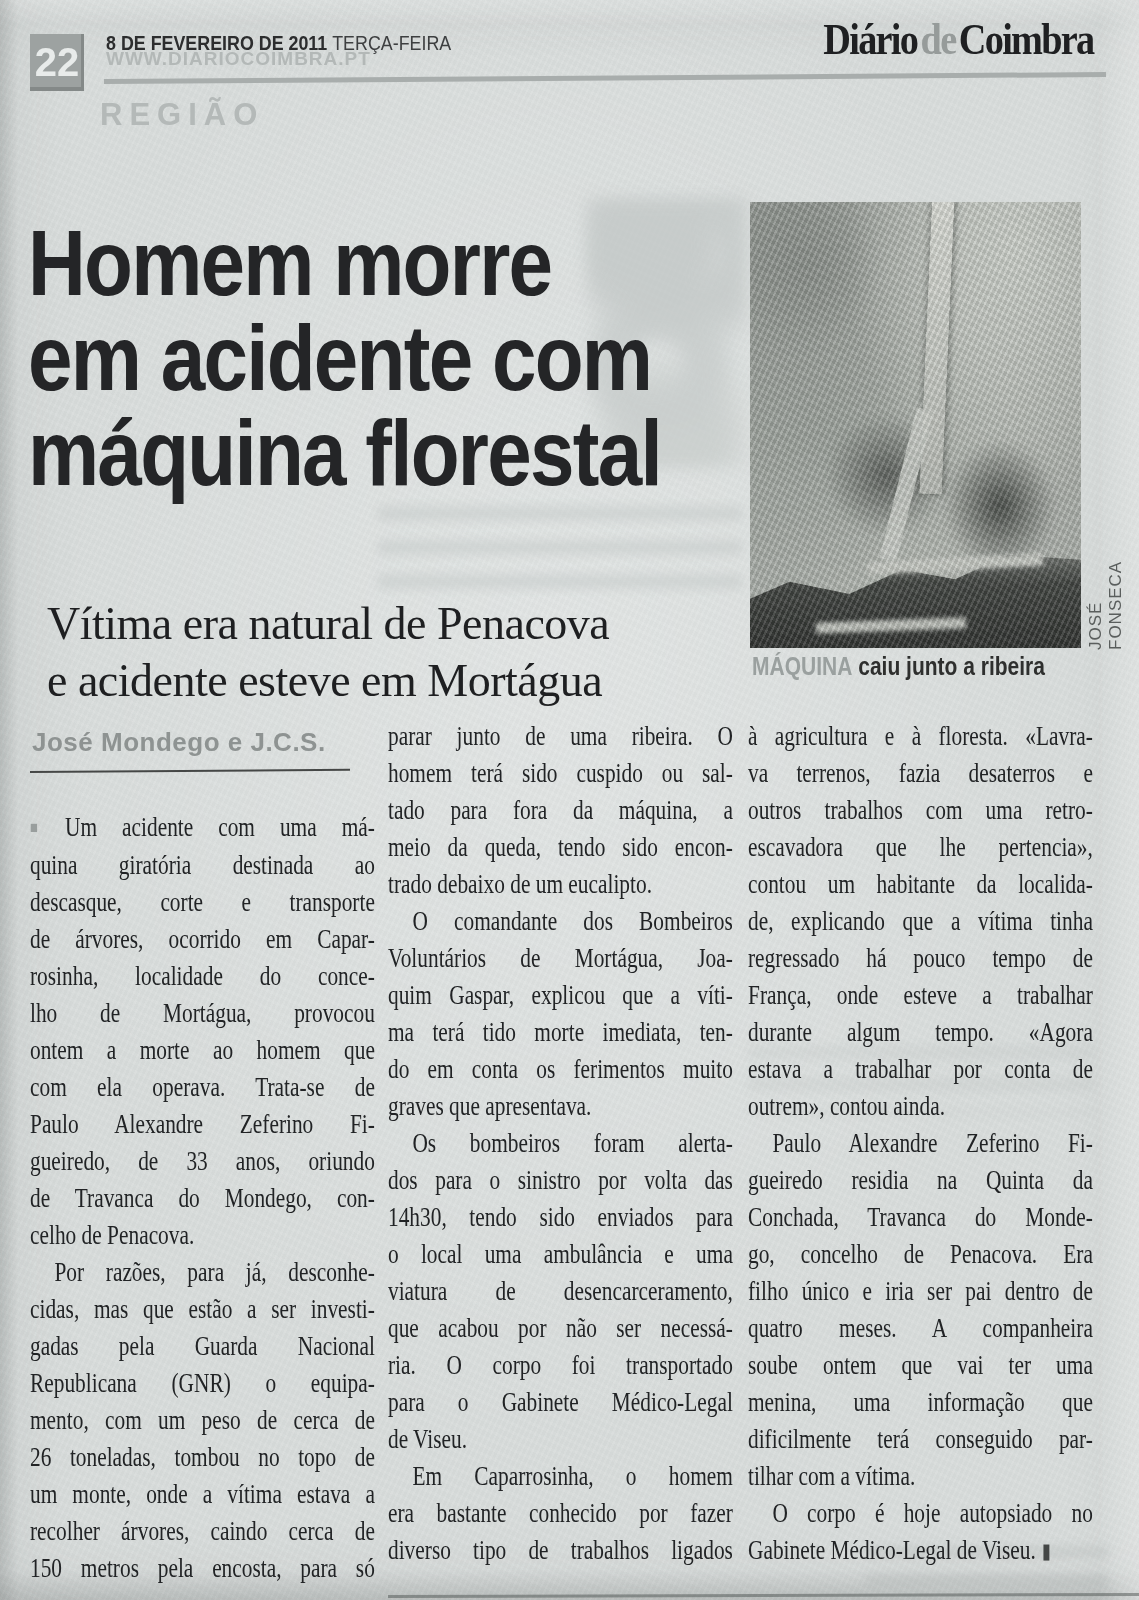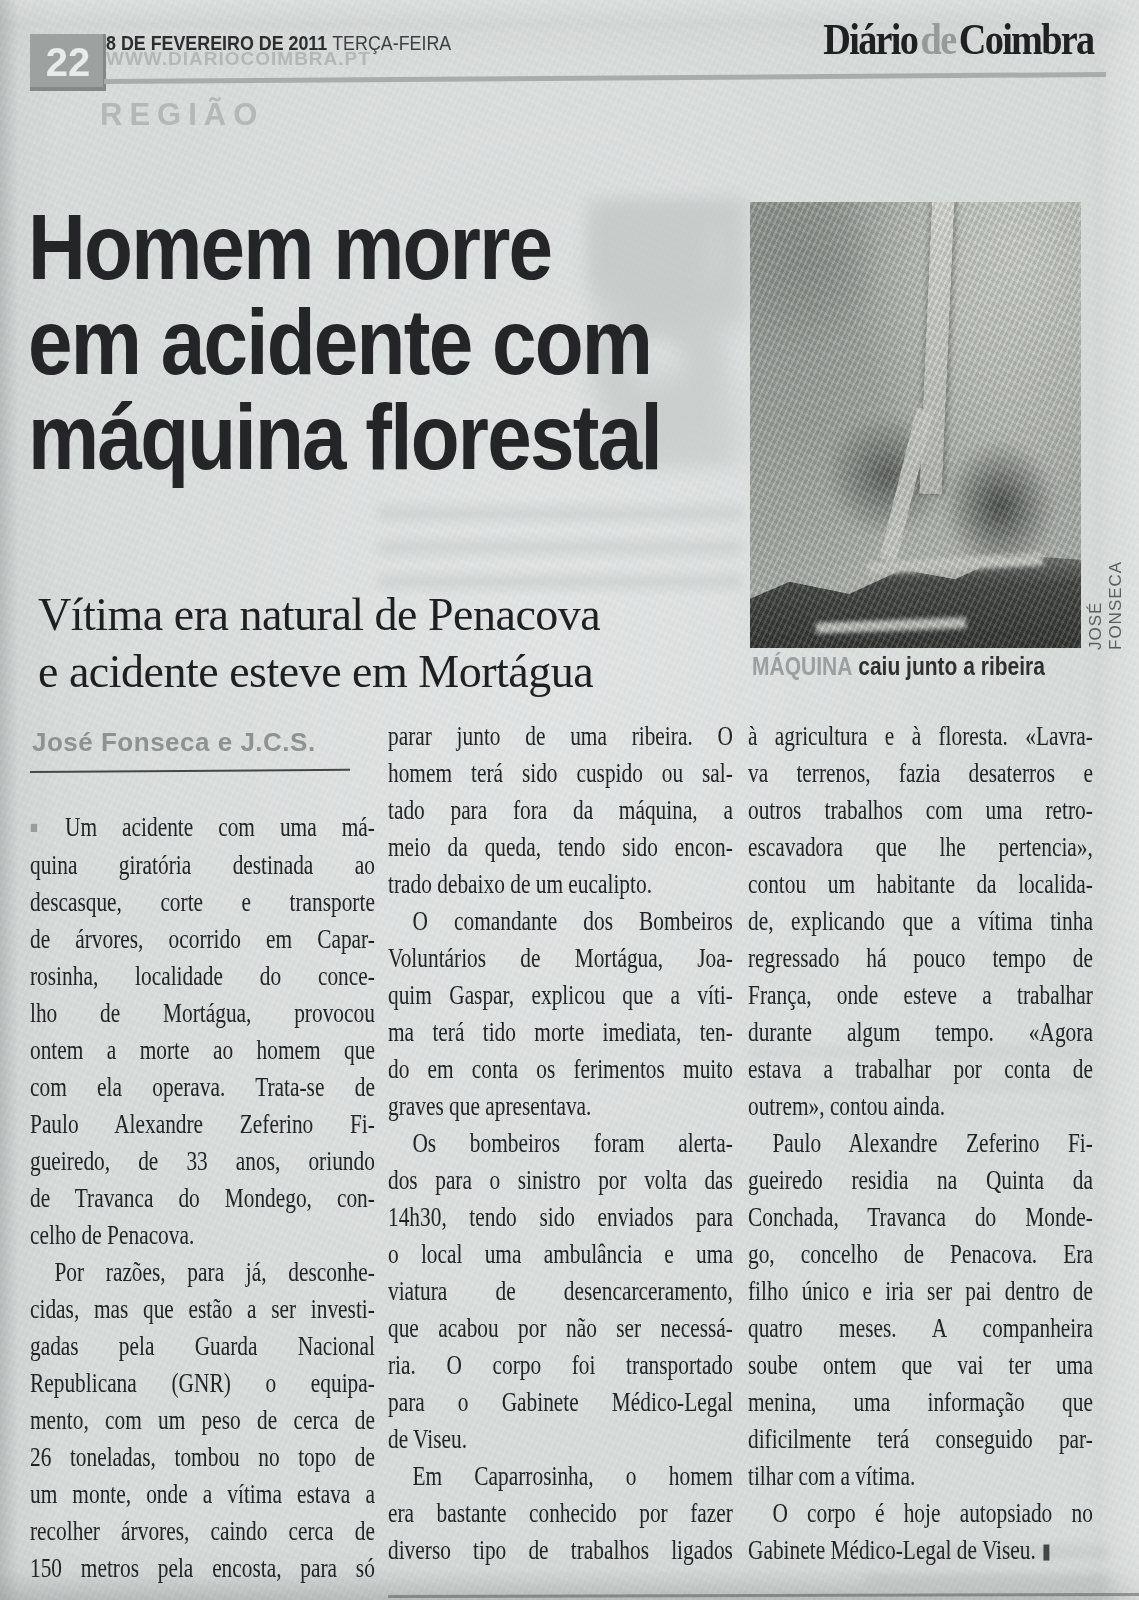--- a/index.html
+++ b/index.html
@@ -13,42 +13,42 @@
       radial-gradient(ellipse at 48% 42%, rgba(255,255,255,.25), rgba(255,255,255,0) 60%),
       #d9dddc;
     box-shadow: inset 0 0 70px rgba(118,123,122,.22);
     font-family:"Liberation Serif", serif;
   }
   .grain{position:absolute;inset:0;pointer-events:none;opacity:.5;
     background:
       repeating-linear-gradient(115deg, rgba(255,255,255,.05) 0 2px, rgba(90,94,93,.04) 2px 5px),
       repeating-linear-gradient(24deg, rgba(255,255,255,.03) 0 3px, rgba(90,94,93,.03) 3px 8px);}
   
-  .badge{position:absolute;left:30px;top:34px;width:76px;height:57px;background:#9da2a1;
+  .badge{position:absolute;left:30px;top:34px;width:54px;height:57px;background:#9da2a1;
     color:#e8ebea;font:700 40px/57px "Liberation Sans",sans-serif;text-align:center;
     box-shadow:inset -3px -4px 0 rgba(112,117,116,.55);}
   .dateline{position:absolute;left:106px;top:31px;white-space:nowrap;
     font:700 21px "Liberation Sans",sans-serif;color:#2c2d2e;
     transform:scaleX(.85);transform-origin:left center;}
   .dateline .weekday{font-weight:400;color:#3d3f40;}
   .website{position:absolute;left:106px;top:48px;font:700 19px "Liberation Sans",sans-serif;
     color:#b3b8b7;letter-spacing:1px;}
   .masthead{position:absolute;right:46px;top:14px;white-space:nowrap;
     font:700 44px "Liberation Serif",serif;color:#1f2022;letter-spacing:-2px;
     transform:scaleX(.87);transform-origin:right center;}
   .masthead .de{color:#969b9a;padding:0 4px;}
   .header-rule{position:absolute;left:104px;top:79px;width:1002px;height:5px;background:#a8adac;
     transform:rotate(-0.4deg);transform-origin:left center;}
   .section-label{position:absolute;left:100px;top:97px;font:700 31px "Liberation Sans",sans-serif;
     color:#b4b9b8;letter-spacing:7px;text-align:center;}
   
-  .headline{position:absolute;left:28px;top:200px;margin:0;color:#242527;}
+  .headline{position:absolute;left:28px;top:216px;margin:0;color:#242527;}
   .headline .hl{display:block;font:700 93px/95px "Liberation Sans",sans-serif;
     letter-spacing:-2px;transform:scaleX(.86);transform-origin:left center;white-space:nowrap;}
-  .subheadline{position:absolute;left:30px;top:578px;margin:8px;font-weight:400;
+  .subheadline{position:absolute;left:30px;top:578px;margin:17px;font-weight:400;
     font-size:46px;line-height:57px;color:#1e1f21;letter-spacing:-0.5px;}
   .byline{position:absolute;left:32px;top:727px;font:700 26px "Liberation Sans",sans-serif;
     color:#8e9392;letter-spacing:.5px;}
   .byline-rule{position:absolute;left:30px;top:771px;width:320px;height:2px;background:#454746;
     transform:rotate(-0.4deg);transform-origin:left center;}
   
   .col{position:absolute;width:452px;transform:scaleX(.763);transform-origin:left top;
     font-size:28px;line-height:37px;color:#212325;}
   .col-1{left:30px;top:808px;}
   .col-2{left:388px;top:717px;}
@@ -136,21 +136,21 @@
   <h1 class="headline" id="headline">
       <span class="hl">Homem morre</span>
       <span class="hl">em acidente com</span>
       <span class="hl">máquina florestal</span>
     </h1>
   <h2 class="subheadline" id="subheadline">
       <div class="shl">Vítima era natural de Penacova</div>
       <div class="shl">e acidente esteve em Mortágua</div>
     </h2>
 
-  <div class="byline">José Fonseca e J.C.S.</div>
+  <div class="byline">José Mondego e J.C.S.</div>
   <div class="byline-rule"></div>
 
   <div class="photo">
     <div class="ph-darktl"></div>
     <div class="ph-cab"></div>
     <div class="ph-dark2"></div>
     <div class="ph-arm"></div>
     <div class="ph-arm2"></div>
     <div class="ph-water"></div>
     <div class="ph-streak1"></div>

